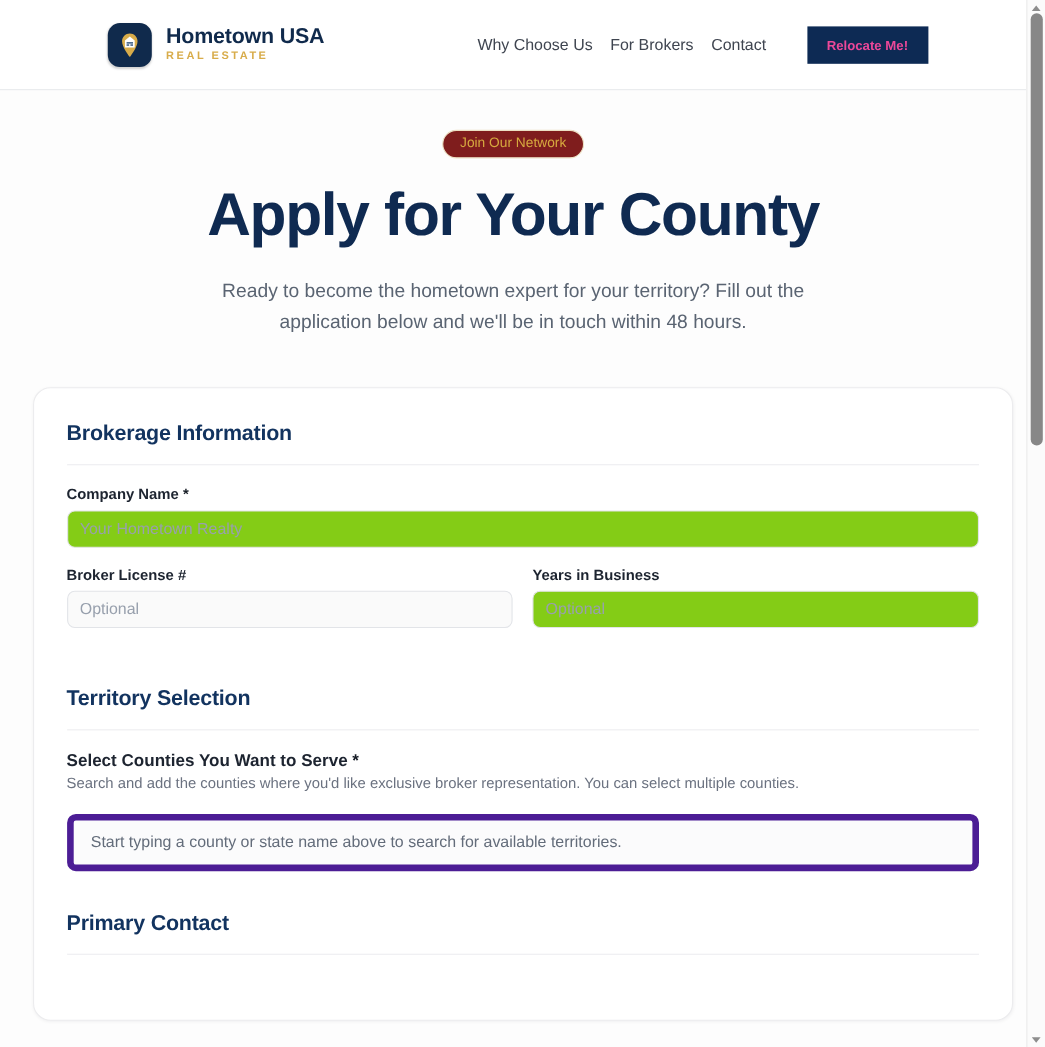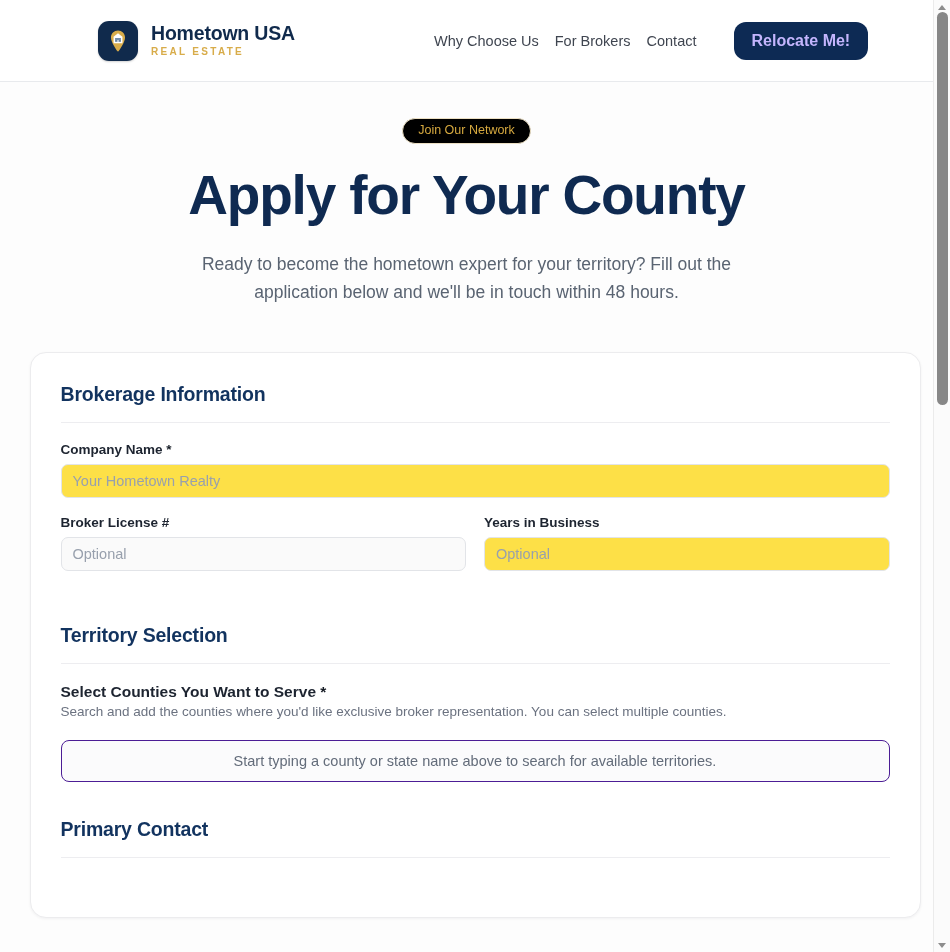--- a/index.html
+++ b/index.html
@@ -78,43 +78,43 @@
   .nav-link {
     font-size: 14.5px;
     color: #3f4550;
     text-decoration: none;
     white-space: nowrap;
     cursor: pointer;
   }
   .nav-cta {
     margin-left: 21px;
     background: #0d2a54;
-    color: #c4b5fd;
-    font-size: 16px;
+    color: #ec4899;
+    font-size: 12px;
     font-weight: bold;
     border: none;
-    border-radius: 12px;
+    border-radius: 0;
     padding: 10px 18px;
     cursor: pointer;
     white-space: nowrap;
     font-family: "Liberation Sans", sans-serif;
   }
 
   
   .hero {
     width: 933px;
     text-align: center;
     padding-top: 36px;
   }
   .badge {
     display: inline-block;
     font-size: 12.5px;
     color: #d6a93f;
     border: 1px solid #ece0c4;
-    background: #000000;
+    background: #7f1d1d;
     border-radius: 999px;
     padding: 5px 15px 6px;
     line-height: 1;
   }
   .hero-title {
     margin: 22px 0 0;
     font-size: 55px;
     line-height: 1.08;
     font-weight: bold;
     color: #0f2a51;
@@ -162,21 +162,21 @@
     margin-bottom: 7px;
   }
   .req { color: #151b24; }
 
   .input {
     display: block;
     width: 100%;
     height: 34px;
     border: 1px solid #e2e4e8;
     border-radius: 7px;
-    background: #fde047;
+    background: #84cc16;
     font-size: 14.5px;
     font-family: "Liberation Sans", sans-serif;
     color: #1d2430;
     padding: 0 11px;
     outline: none;
   }
   .input::placeholder { color: #98a0ad; opacity: 1; }
   .input.tinted { background: #fafafa; }
 
   .row2 {
@@ -211,27 +211,26 @@
     pointer-events: none;
   }
   .input.search {
     height: 35px;
     padding-left: 38px;
     font-size: 14.5px;
   }
 
   .empty-box {
     margin-top: 18px;
-    border: 1px solid #4c1d95;
+    border: 6px solid #4c1d95;
     border-radius: 8px;
     background: #fbfbfc;
     padding: 12px 16px;
     font-size: 14.5px;
     color: #636c7a;
-    text-align: center;
   }
 
   
   .scrollbar {
     position: absolute;
     top: 0; right: 0;
     width: 17px;
     height: 952px;
     background: #fbfbfb;
     border-left: 1px solid #ebebeb;

